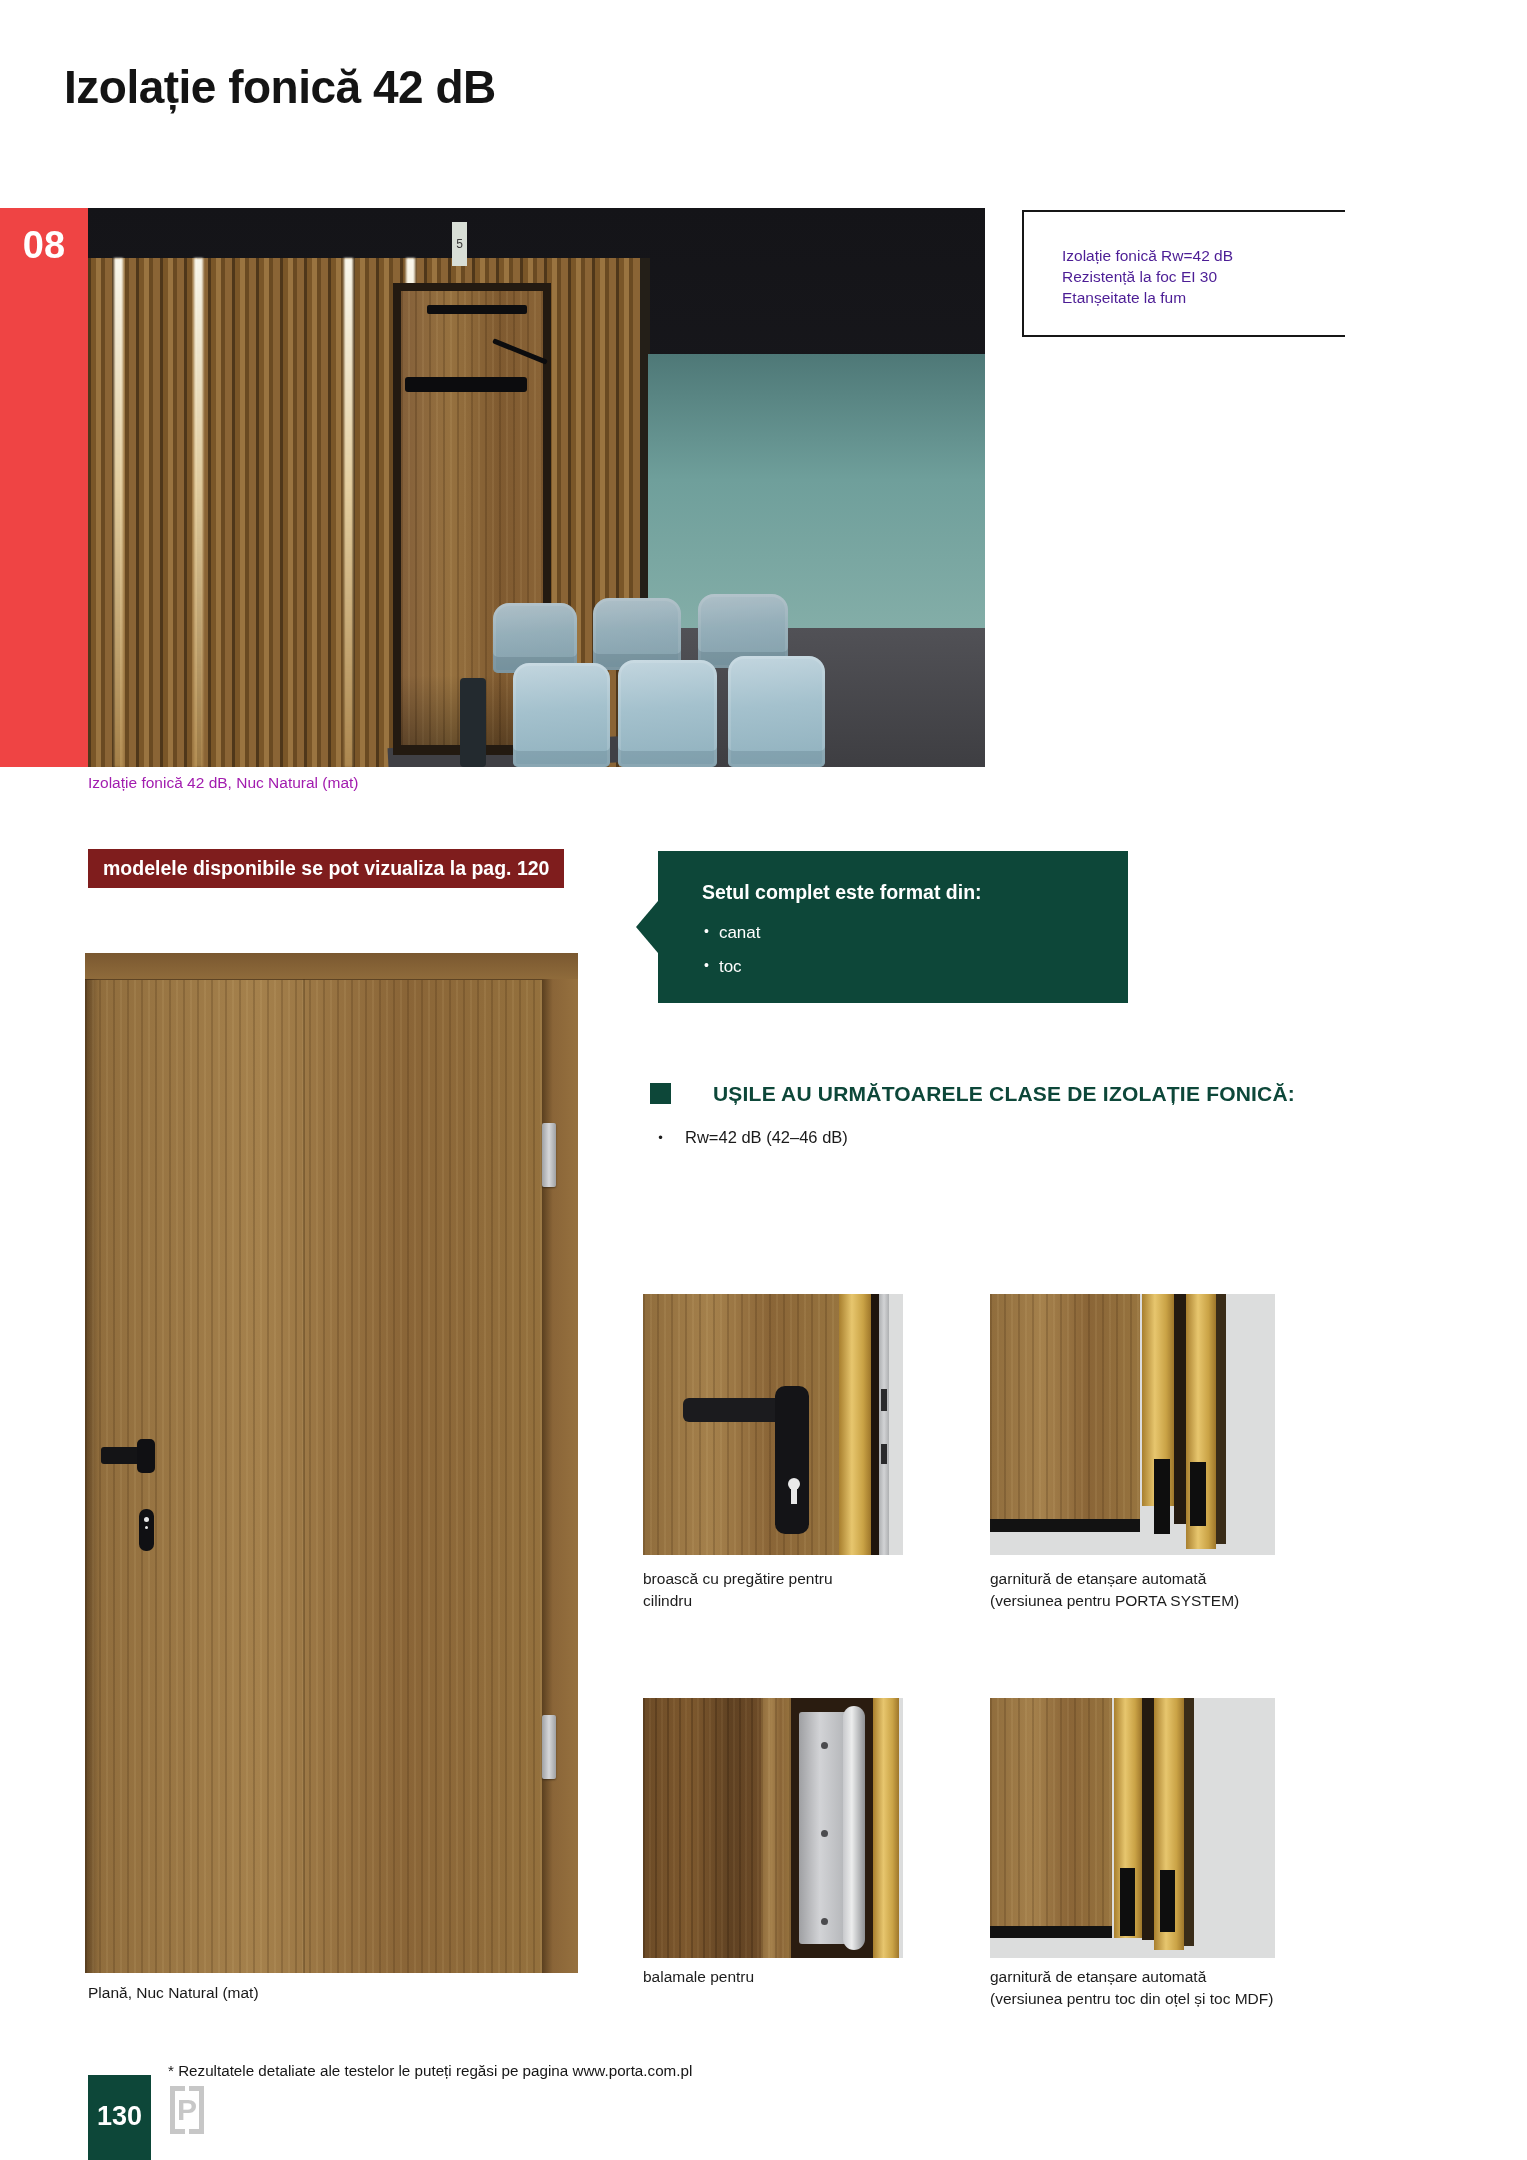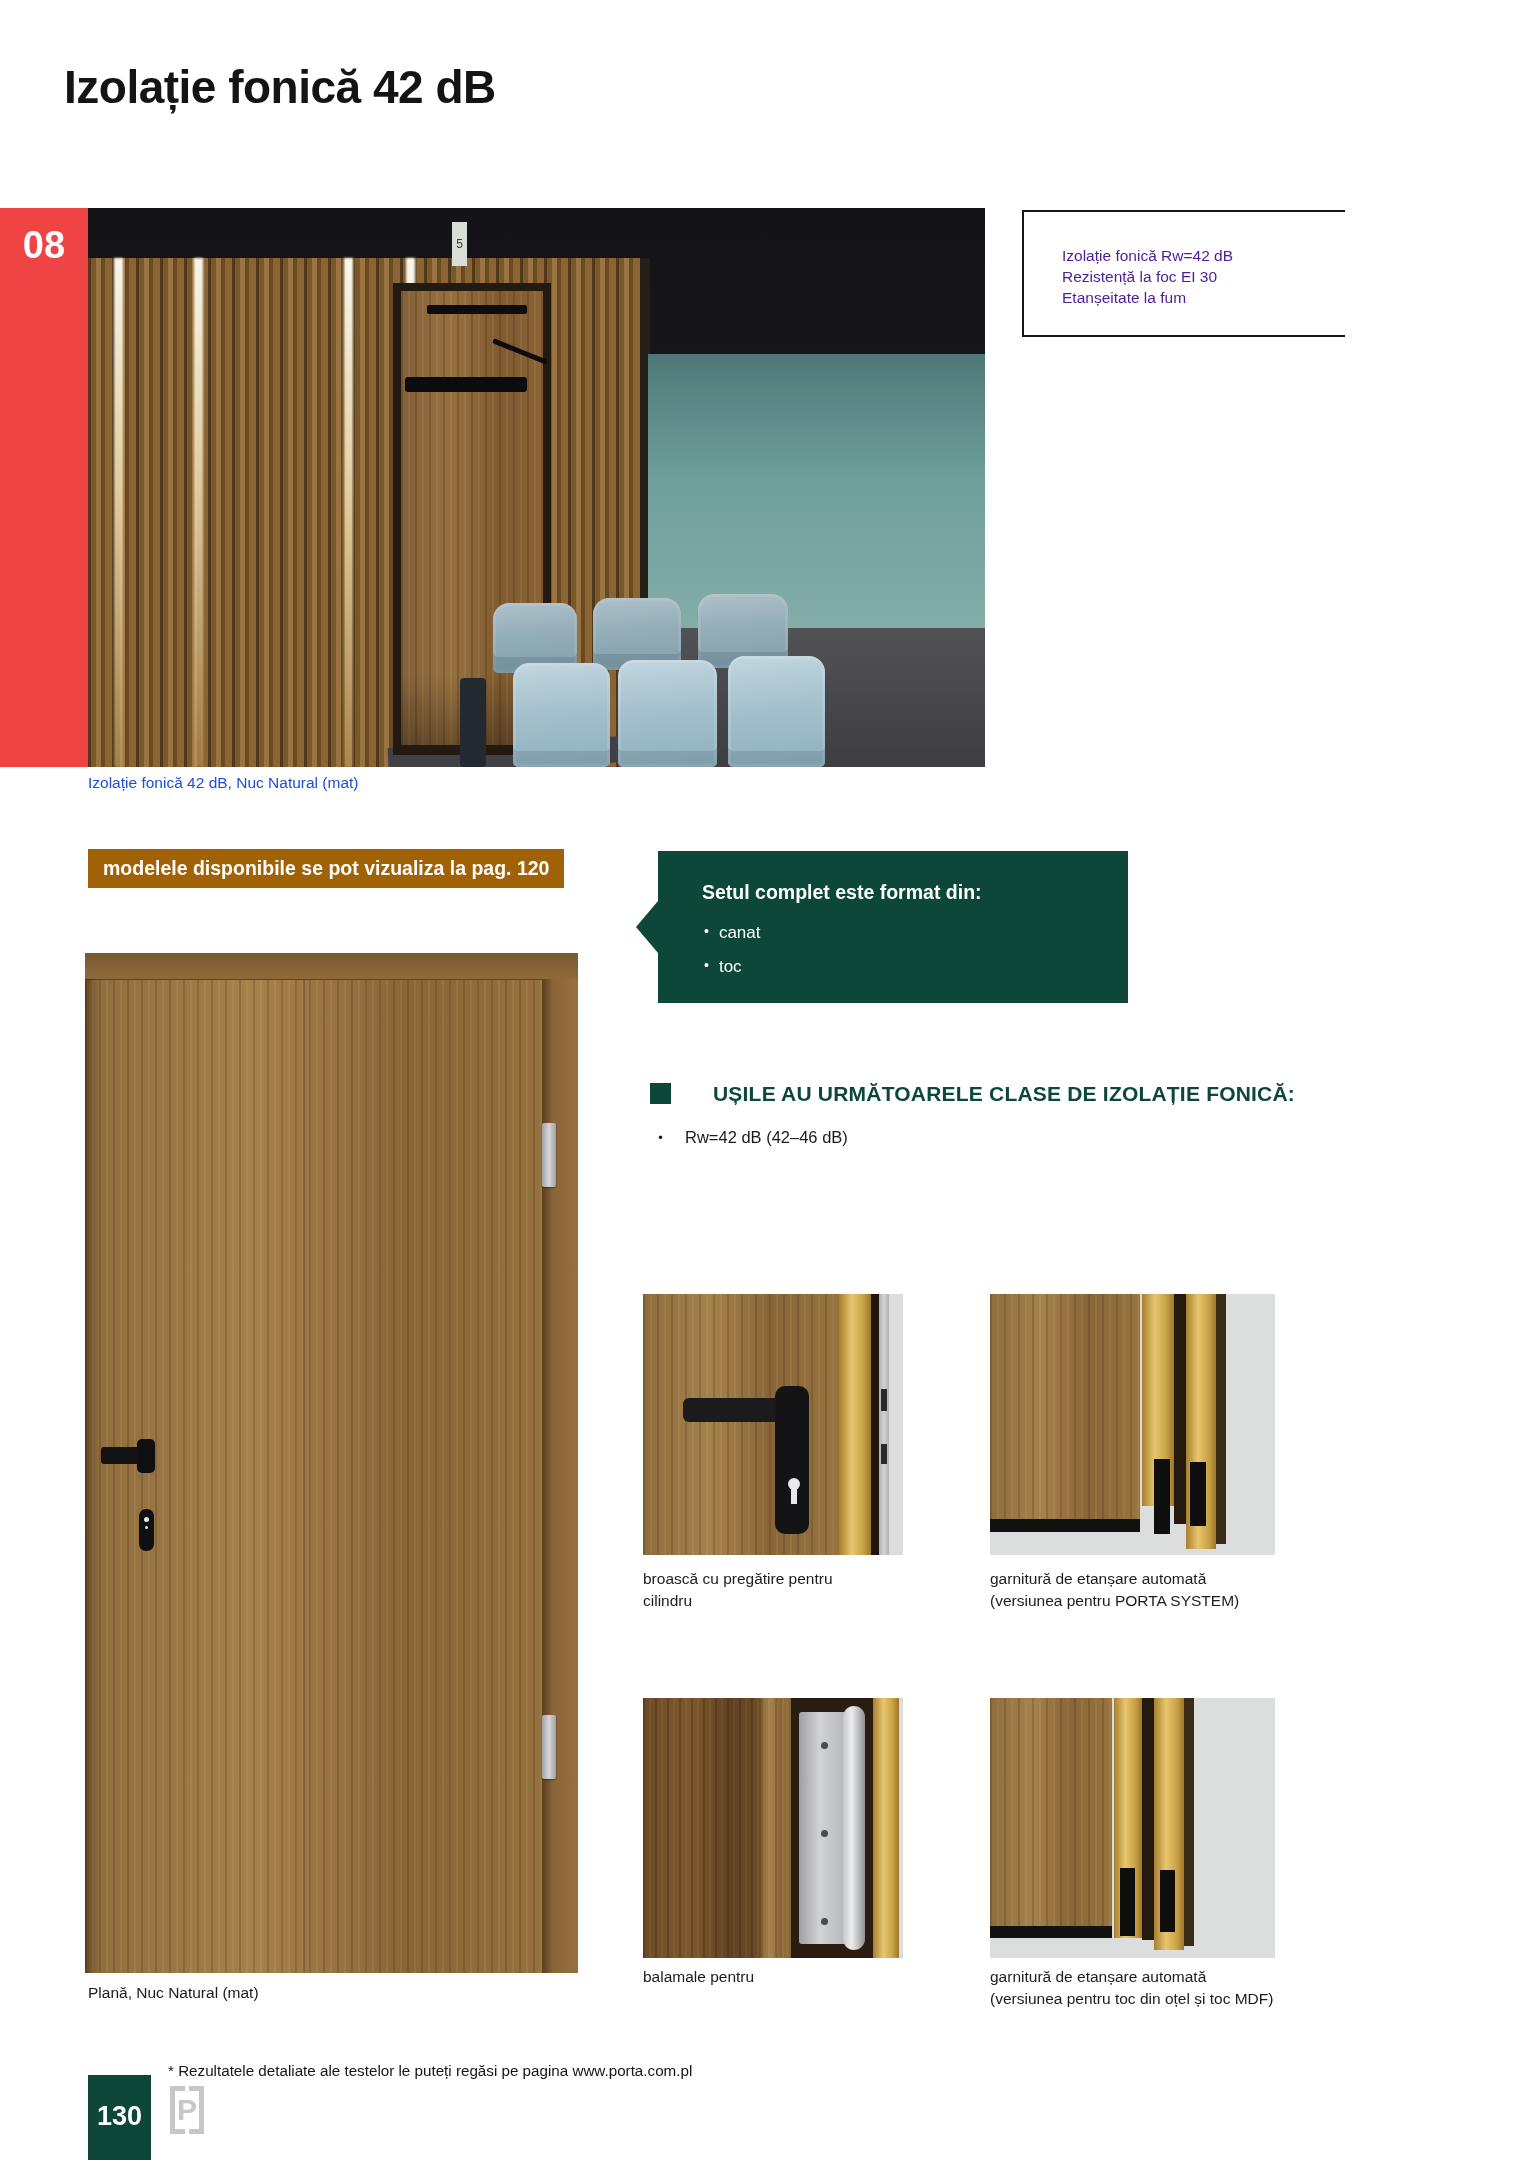--- a/index.html
+++ b/index.html
@@ -53,24 +53,24 @@
   .sb2{left:505px;top:390px;width:88px;height:72px;}
   .sb3{left:610px;top:386px;width:90px;height:74px;}
   .sf1{left:425px;top:455px;width:97px;height:104px;}
   .sf2{left:530px;top:452px;width:99px;height:107px;}
   .sf3{left:640px;top:448px;width:97px;height:111px;}
 
   
   .info-box{position:absolute;left:1022px;top:210px;width:408px;height:127px;border:2px solid #161616;
             box-sizing:border-box;padding:33px 0 0 38px;font-size:15.5px;line-height:21px;color:#4c1d95;}
 
-  .hero-caption{position:absolute;left:88px;top:774px;font-size:15.5px;color:#1d4ed8;text-align:right;}
-
-  
-  .banner{position:absolute;left:88px;top:849px;height:39px;background:#a16207;color:#ffffff;
+  .hero-caption{position:absolute;left:88px;top:774px;font-size:15.5px;color:#a21caf;text-align:right;}
+
+  
+  .banner{position:absolute;left:88px;top:849px;height:39px;background:#7f1d1d;color:#ffffff;
           font-size:19.5px;font-weight:bold;line-height:39px;padding:0 15px;display:inline-block;}
 
   
   .set-box{position:absolute;left:658px;top:851px;width:470px;height:152px;background:#0d4739;color:#fff;}
   .set-arrow{position:absolute;left:-22px;top:50px;width:0;height:0;
              border-top:26px solid transparent;border-bottom:26px solid transparent;
              border-right:22px solid #0d4739;}
   .set-title{position:absolute;left:44px;top:30px;font-size:19.5px;font-weight:bold;}
   .set-item{position:absolute;left:46px;font-size:17px;}
   .set-item::before{content:"•";margin-right:10px;font-size:14px;position:relative;top:-2px;}

